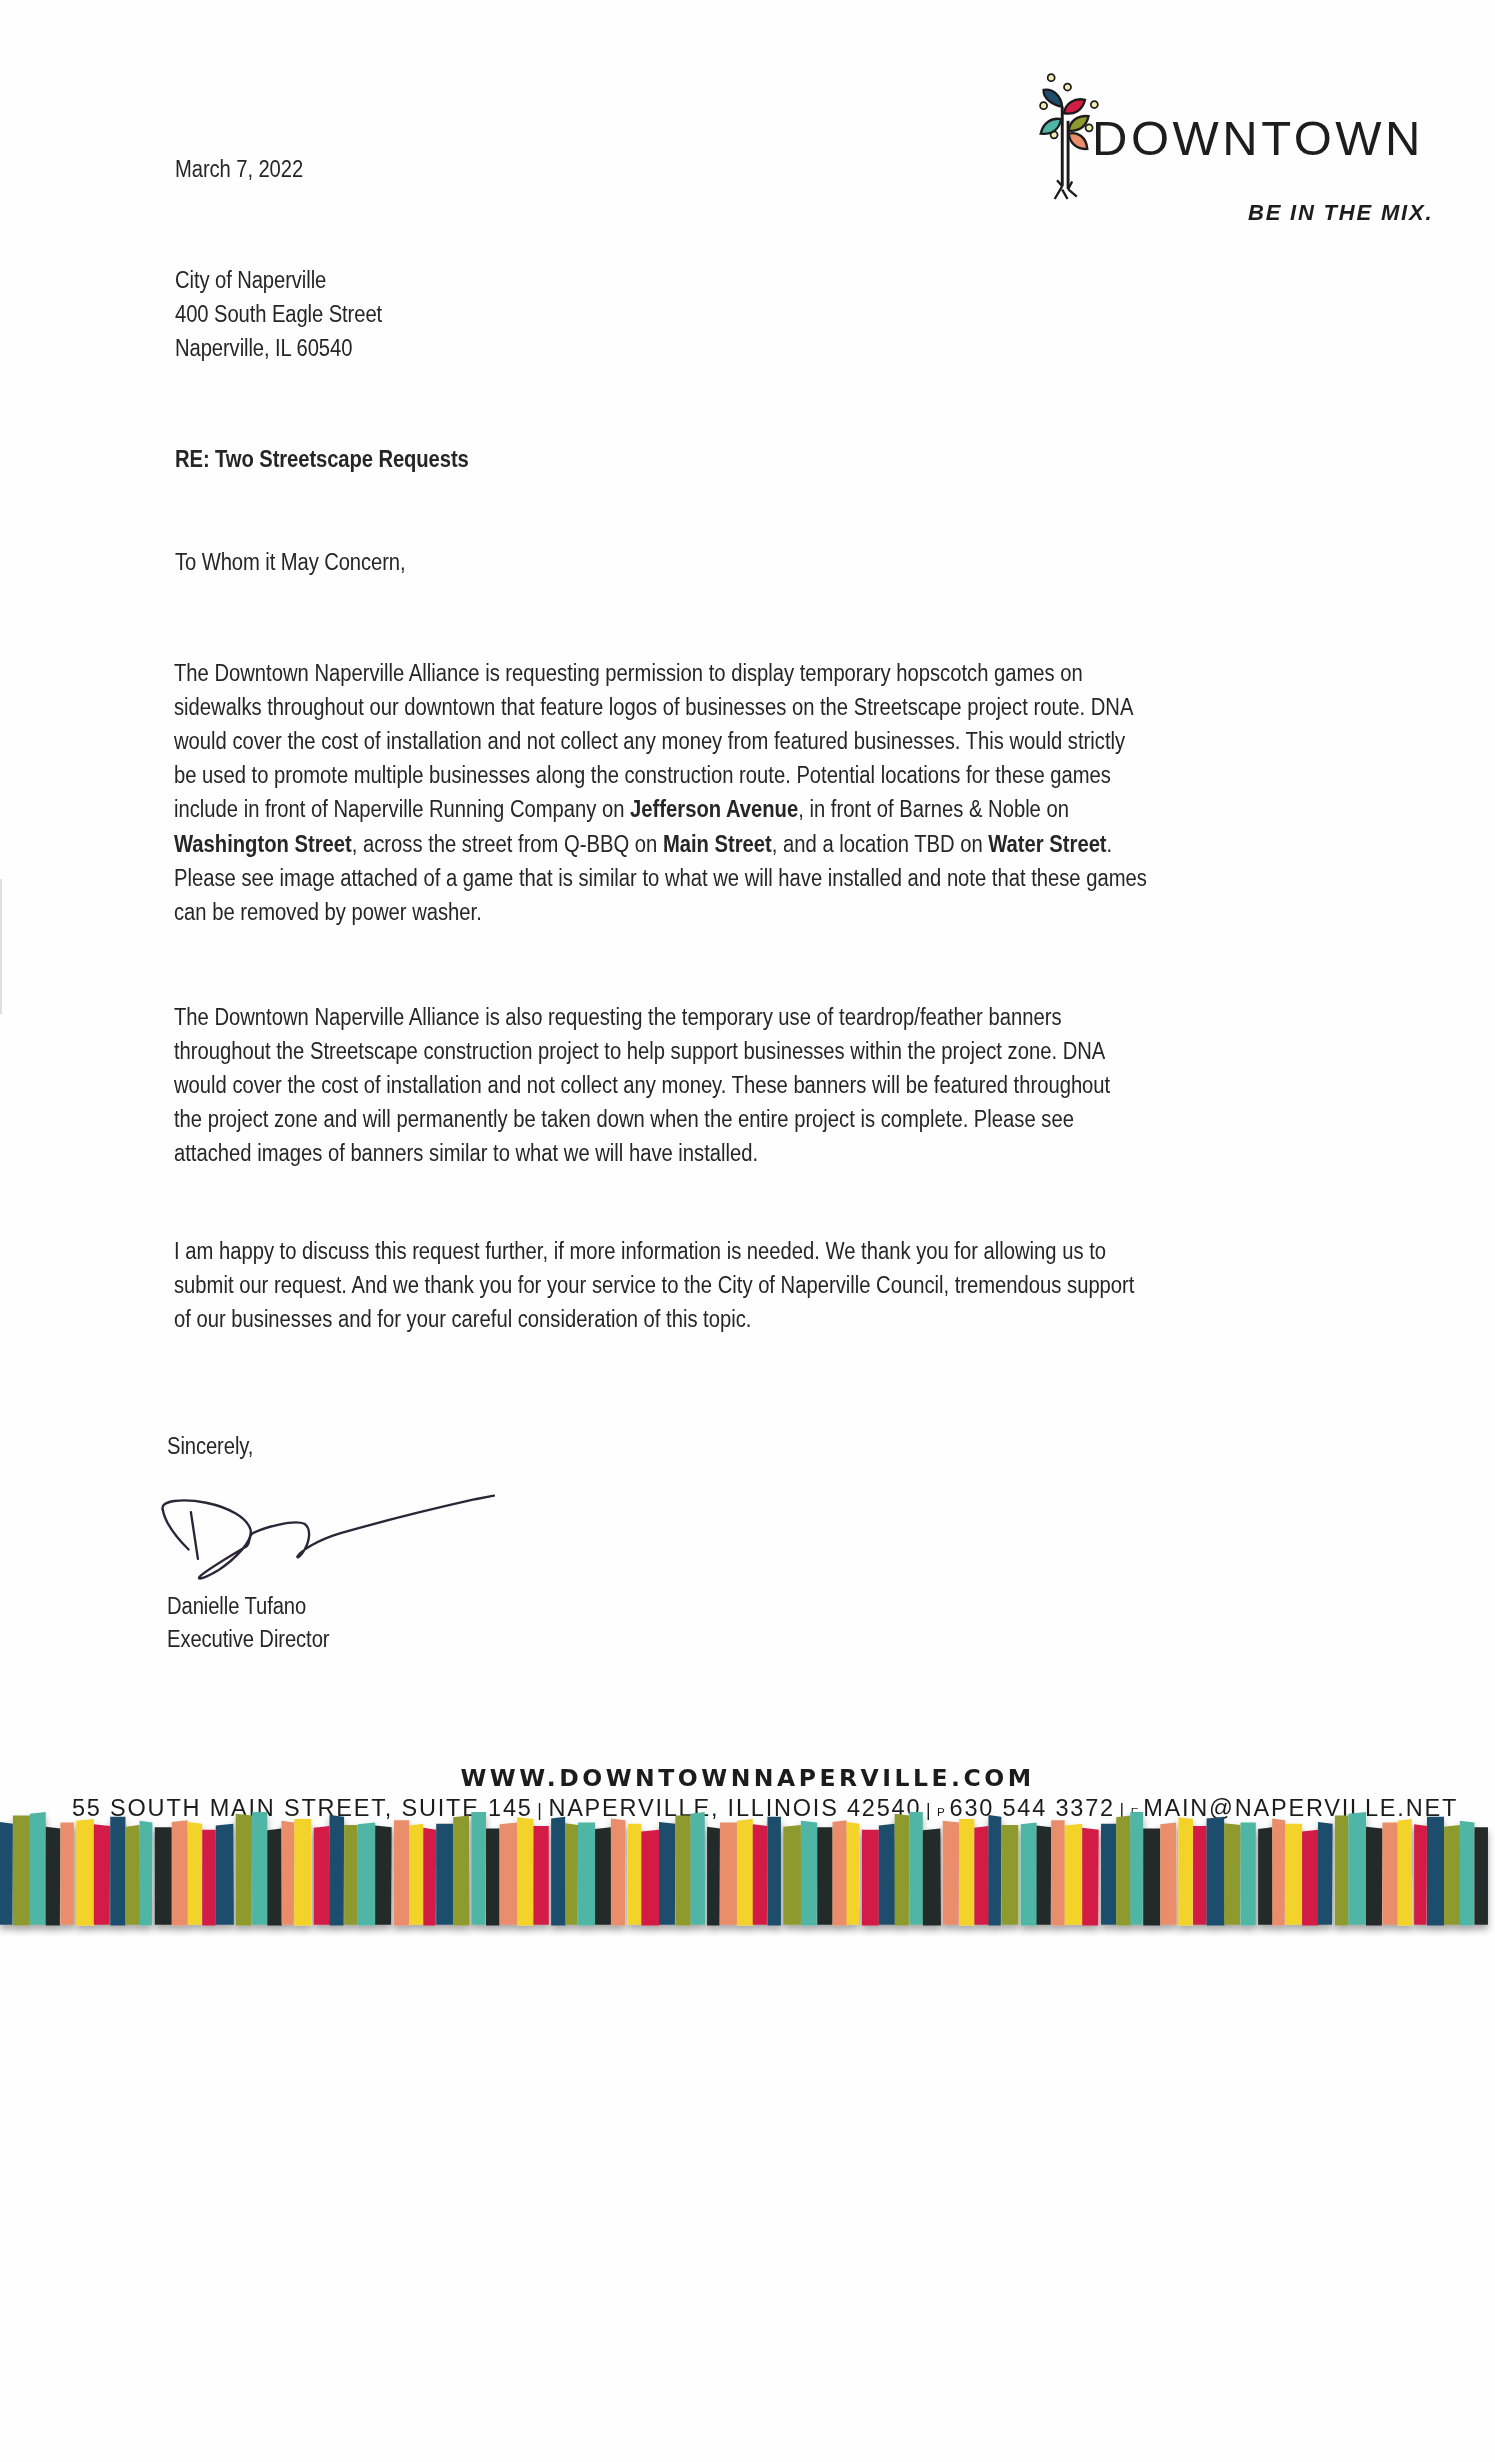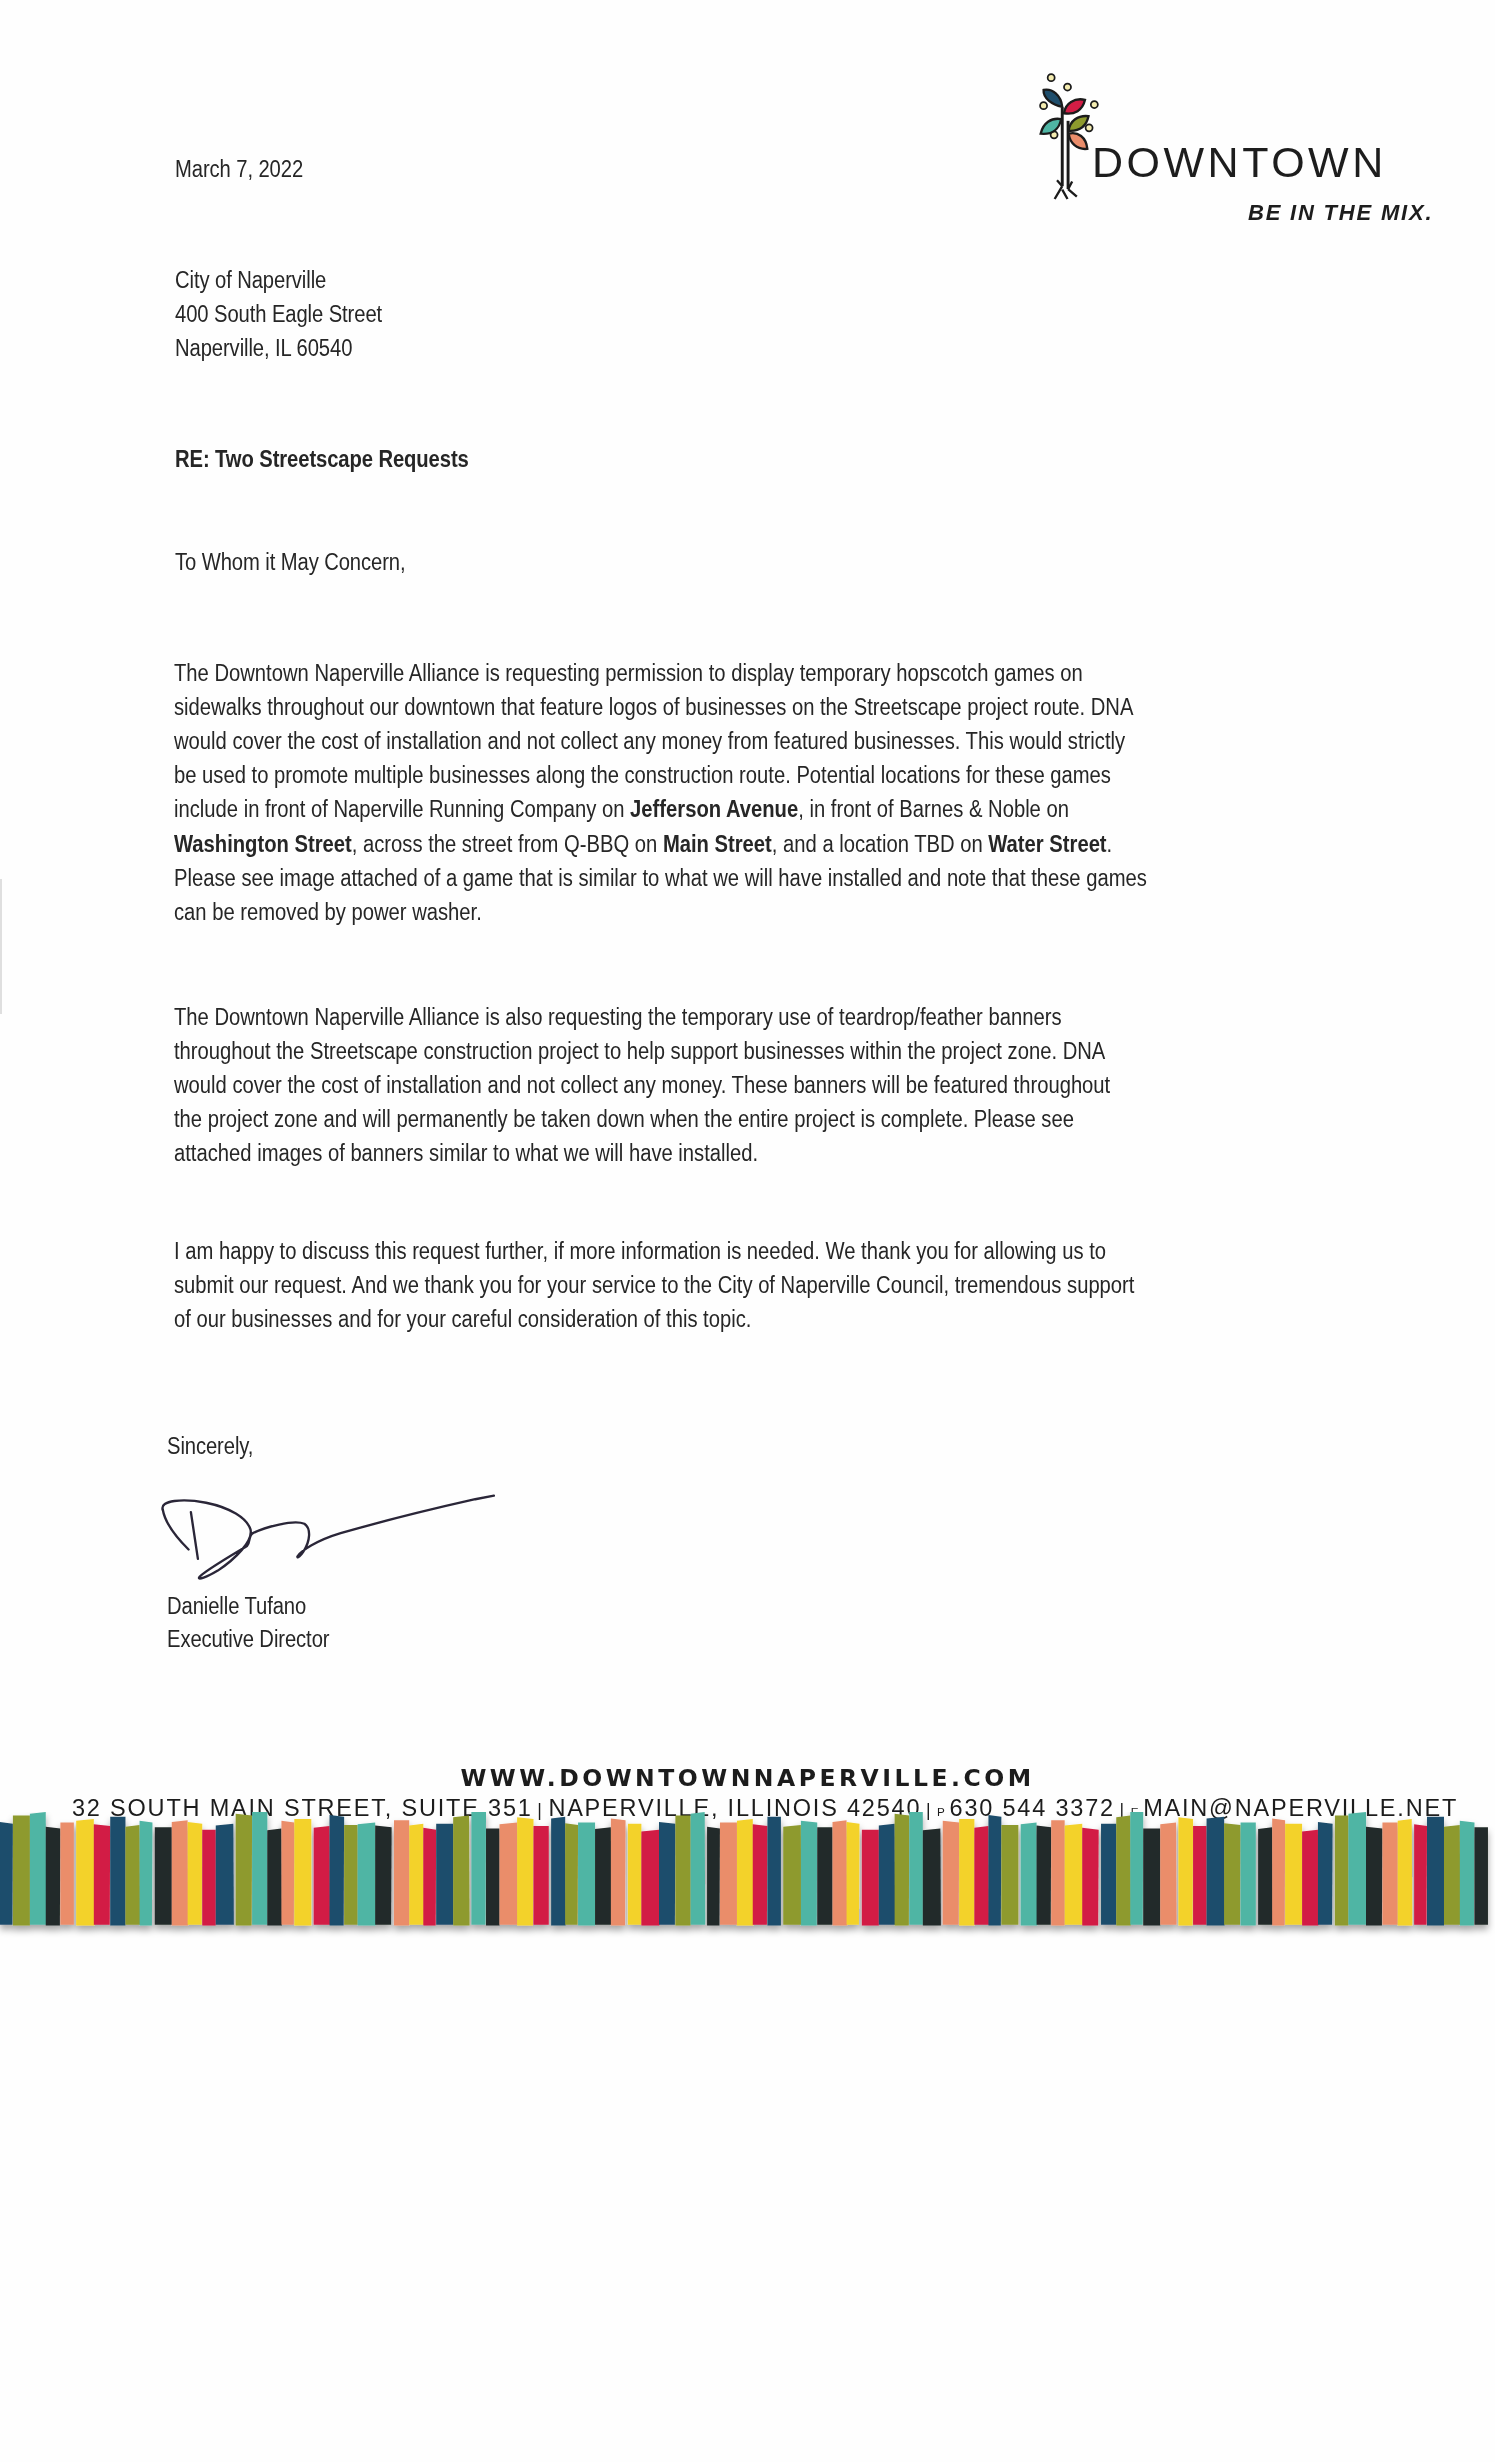--- a/index.html
+++ b/index.html
@@ -89,21 +89,21 @@
 
       <path d="M57 64 C40 60 24 50 25 35 C40 32 55 44 57 64 Z" fill="#1f4e6c" stroke="#1b1b1b" stroke-width="4"></path>
       <path d="M60 75 C62 58 78 48 96 52 C92 70 78 78 60 75 Z" fill="#d21d45" stroke="#1b1b1b" stroke-width="4"></path>
       <path d="M55 85 C38 82 24 92 20 110 C40 112 52 102 55 85 Z" fill="#4fb5a4" stroke="#1b1b1b" stroke-width="4"></path>
       <path d="M68 105 C70 88 84 78 102 80 C98 98 86 106 68 105 Z" fill="#8e9a2d" stroke="#1b1b1b" stroke-width="4"></path>
       <path d="M68 110 C84 106 98 116 100 136 C82 138 70 126 68 110 Z" fill="#ea8d6b" stroke="#1b1b1b" stroke-width="4"></path>
 
       <path d="M57 200 L44 222 M57 200 L48 190 M57 206 L66 222" stroke="#1b1b1b" stroke-width="4" fill="none"></path>
       <path d="M67 205 L82 218 M67 205 L74 192" stroke="#1b1b1b" stroke-width="4" fill="none"></path>
     </svg>
-    <div class="logo-word" style="left:63px;top:41px;font-size:43px;margin-top:28px;">DOWNTOWN</div>
+    <div class="logo-word" style="left:63px;top:41px;font-size:49px;">DOWNTOWN</div>
     <div class="logo-tagline" style="left:198px;top:131px;font-size:22px;">BE IN THE MIX.</div>
   </div>
 
   <div class="txt line" style="top:156px;">March 7, 2022</div>
   <div class="txt line" style="top:267px;">City of Naperville</div>
   <div class="txt line" style="top:301px;">400 South Eagle Street</div>
   <div class="txt line" style="top:335px;">Naperville, IL  60540</div>
 
   <div class="txt line bold" style="top:446px;">RE: Two Streetscape Requests</div>
 
@@ -138,21 +138,21 @@
     <path d="M74 60 L86 140" stroke="#2a2638" stroke-width="4" fill="none" stroke-linecap="round"></path>
     <path d="M26 56 C20 40 60 36 100 44 C140 52 170 70 176 90 C180 110 150 140 120 160 C100 172 86 176 88 172 C92 164 140 136 170 118 C176 112 172 100 180 96 C200 86 250 72 268 80 C280 88 278 110 266 128 C262 134 256 140 256 136 C262 126 290 108 330 96 C400 76 480 56 560 38 L592 32" stroke="#2a2638" stroke-width="4" fill="none" stroke-linecap="round" stroke-linejoin="round"></path>
     <path d="M26 56 C30 80 50 104 70 124" stroke="#2a2638" stroke-width="4" fill="none" stroke-linecap="round"></path>
   </svg>
 
   <div class="txt line" style="top:1593px;left:167px;">Danielle Tufano</div>
   <div class="txt line" style="top:1626px;left:167px;">Executive Director</div>
 
   <div class="footer-url">WWW.DOWNTOWNNAPERVILLE.COM</div>
   <div class="footer-addr">
-    <span>32 SOUTH MAIN STREET, SUITE 351</span><span class="sep">|</span><span>NAPERVILLE, ILLINOIS  42540</span><span class="sep">|</span><span class="lbl">P</span><span>630 544 3372</span><span class="sep">|</span><span class="lbl">E</span><span>MAIN@NAPERVILLE.NET</span>
+    <span>55 SOUTH MAIN STREET, SUITE 145</span><span class="sep">|</span><span>NAPERVILLE, ILLINOIS  42540</span><span class="sep">|</span><span class="lbl">P</span><span>630 544 3372</span><span class="sep">|</span><span class="lbl">E</span><span>MAIN@NAPERVILLE.NET</span>
   </div>
 
   <svg class="stripe" viewBox="0 0 2550 240" preserveAspectRatio="none">
     <defs>
       <filter id="shadow" x="-5%" y="-5%" width="110%" height="130%">
         <feDropShadow dx="0" dy="8" stdDeviation="6" flood-color="#000" flood-opacity="0.35"></feDropShadow>
       </filter>
     </defs>
     <g id="stripe-bars" filter="url(#shadow)">
         <polygon points="0,17 22,20 21.1,192 0,192" fill="#1f4e6c"></polygon>

